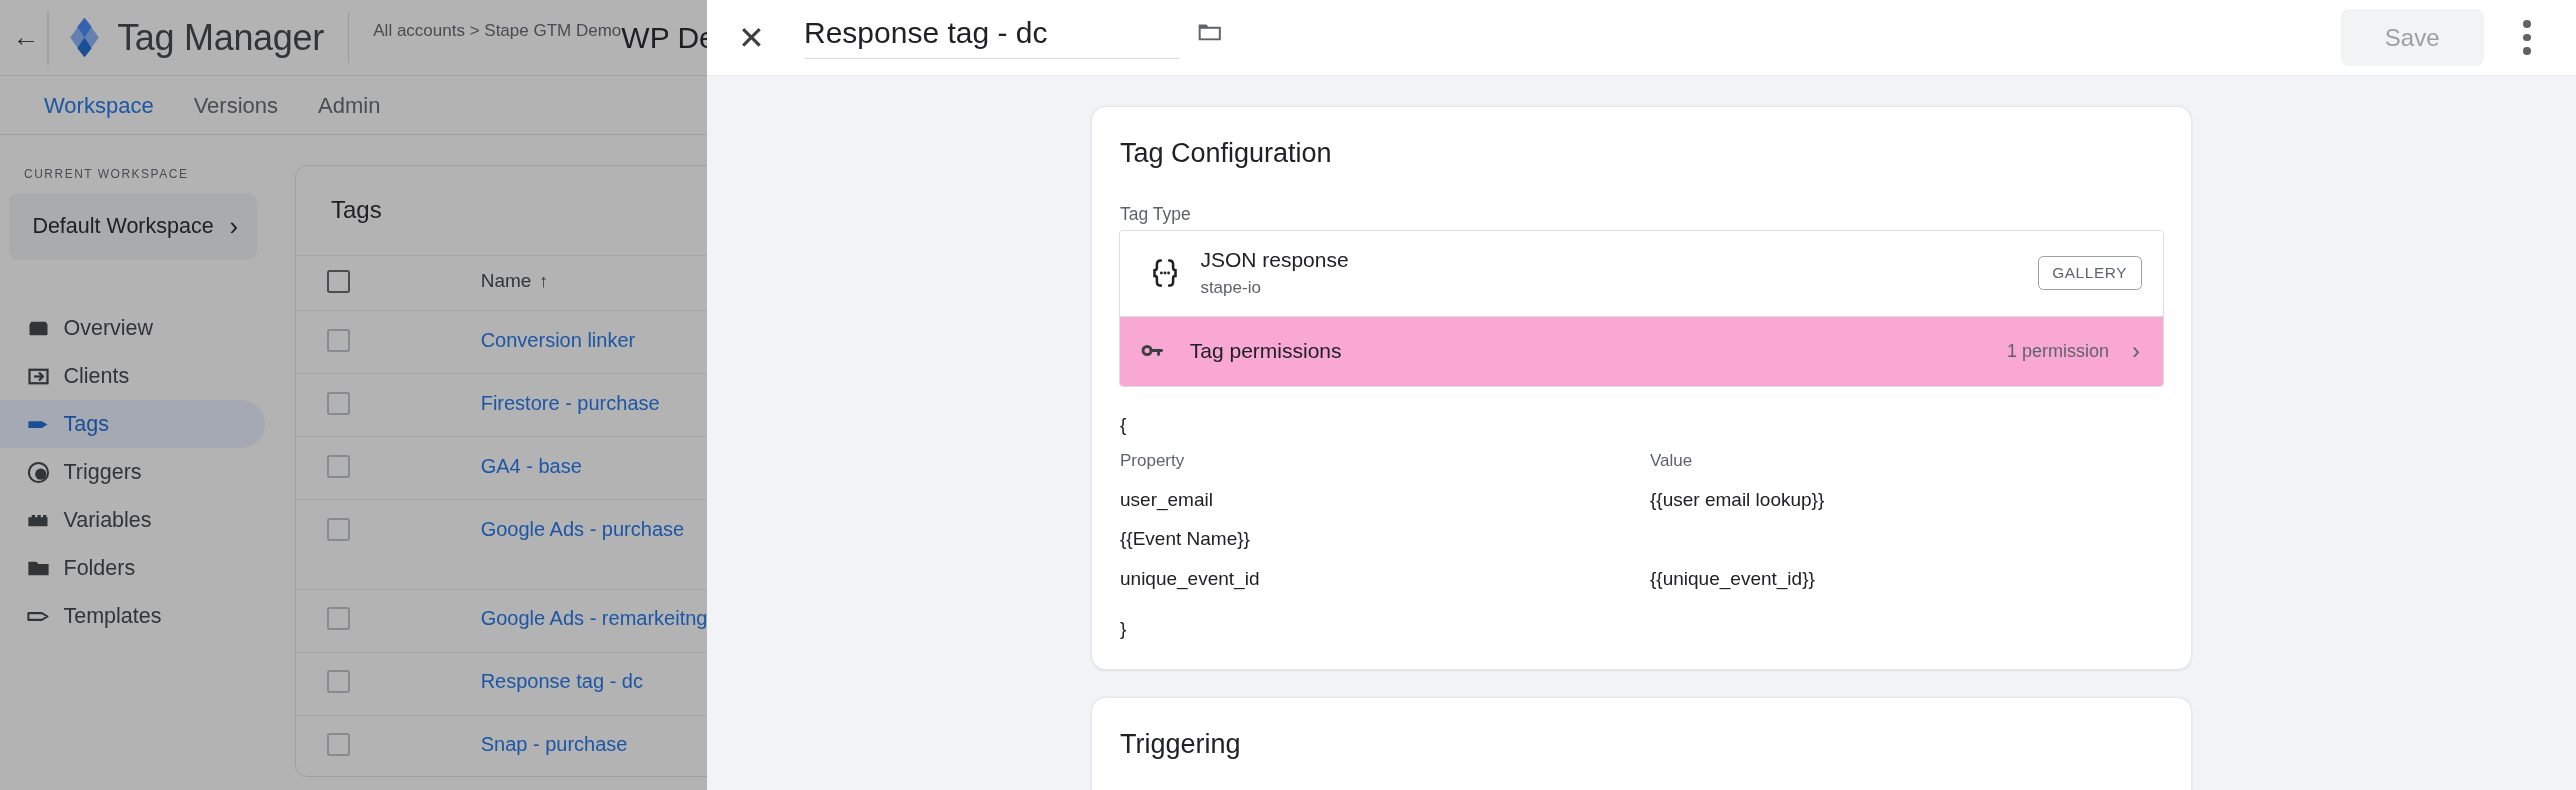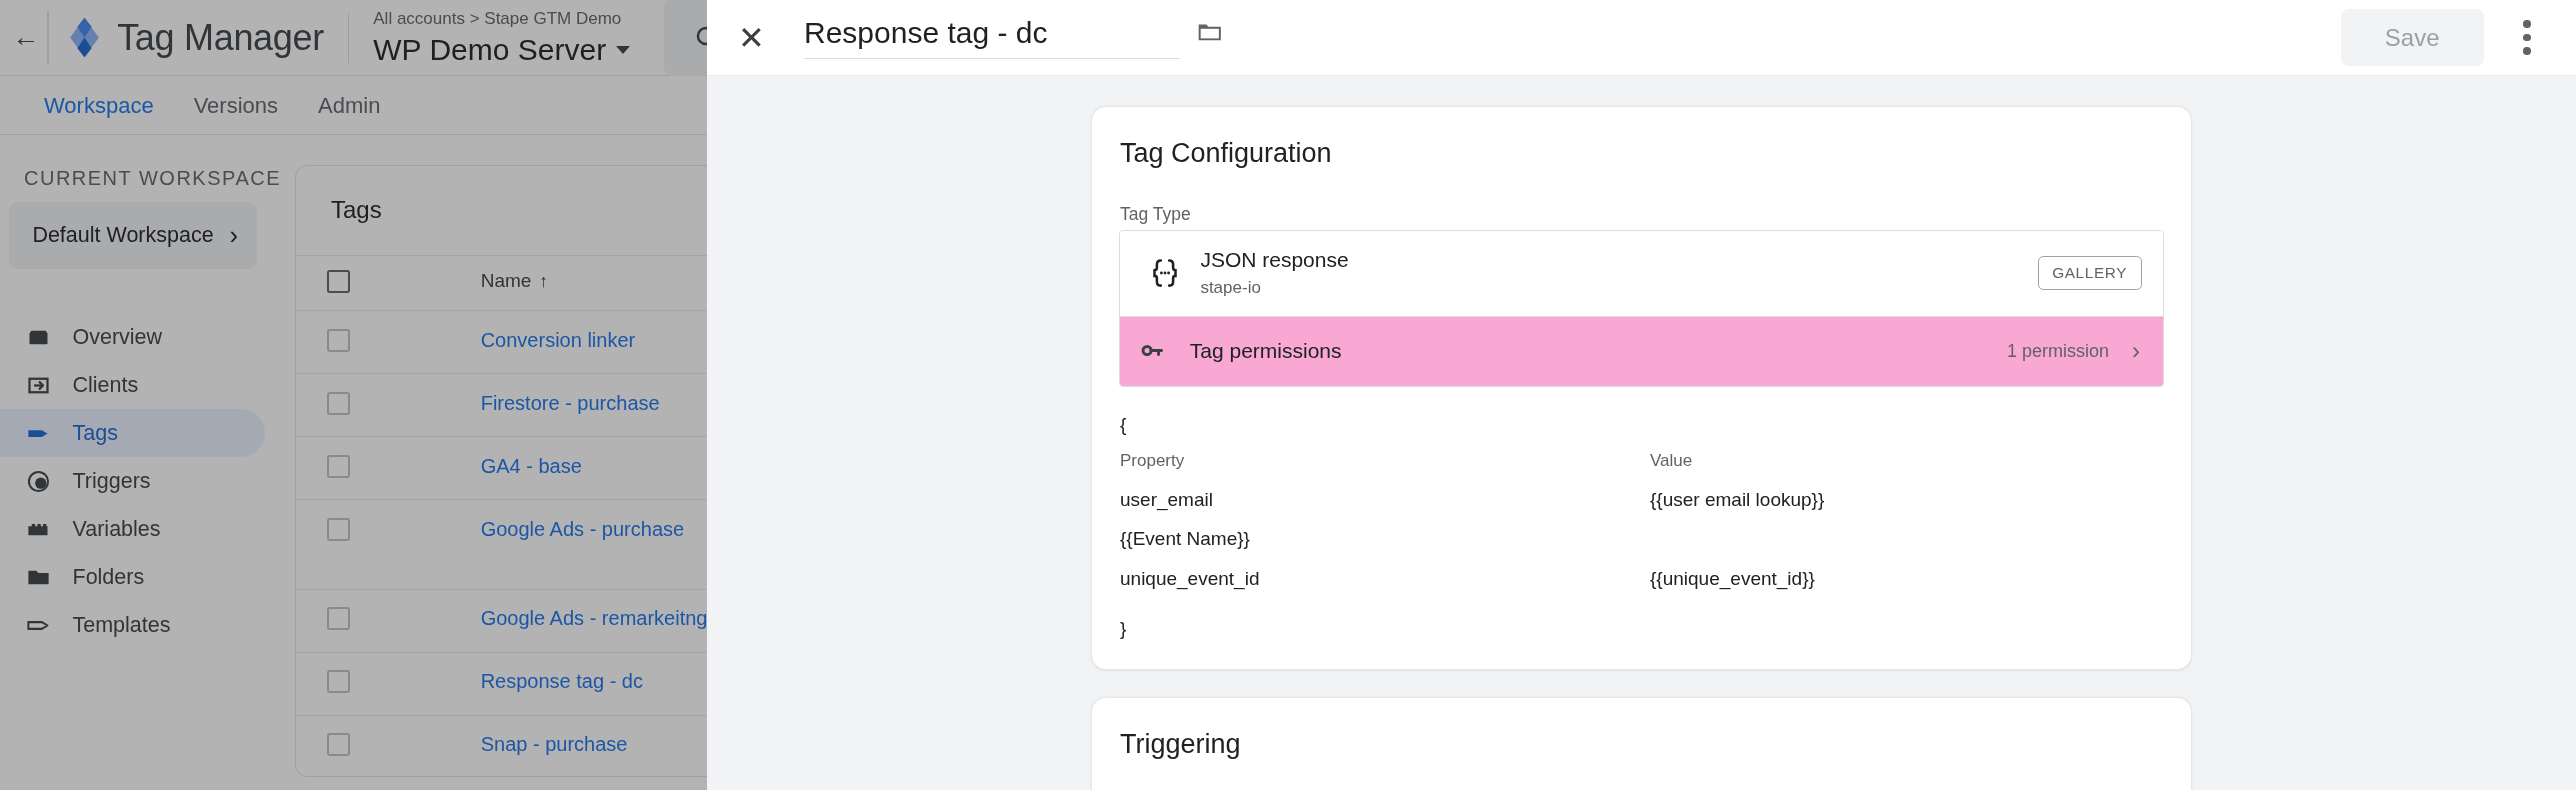--- a/index.html
+++ b/index.html
@@ -30,21 +30,21 @@
   }
   .topbar-divider {
     width: 1.3px; height: 54px; background: #e0e2e4; margin: 0 5.4px 0 2.7px;
   }
   .gtm-logo { width: 43px; height: 43px; margin-left: 9.4px; }
   .gtm-title {
     font-size: 36px; color: #3c4043; letter-spacing: -0.3px;
     margin-left: 10.7px; white-space: nowrap; font-weight: 400;
   }
   .title-divider { width: 1.3px; height: 50px; background: #dadce0; margin: 0 24px; }
-  .account-block { display: flex; flex-direction: column; justify-content: center; }
+  .account-block { display: flex; justify-content: center; }
   .breadcrumb { font-size: 17px; color: #5f6368; margin-bottom: 4px; white-space: nowrap; }
   .container-name {
     font-size: 30px; color: #202124; white-space: nowrap;
     display: flex; align-items: baseline; gap: 9.4px; font-weight: 400;
   }
   .caret-down {
     width: 0; height: 0;
     border-left: 7.4px solid transparent; border-right: 7.4px solid transparent;
     border-top: 8.7px solid #3c4043; align-self: center;
   }
@@ -67,35 +67,35 @@
     margin-top: 36px;
   }
   .tab.active { color: #1a73e8; }
 
   
   .sidebar {
     position: absolute; top: 135px; left: 0; width: 289px; bottom: 0;
     background: #fff; padding-top: 23px;
   }
   .ws-label {
-    font-size: 20px; color: #5f6368; letter-spacing: 1.5px;
+    font-size: 12px; color: #5f6368; letter-spacing: 1.5px;
     font-weight: 500; margin: 9.4px 0 12px 24px;
   }
   .ws-select {
     margin: 0 32px 0 9.4px; height: 67px;
     background: #f1f3f4; border-radius: 9.4px;
     display: flex; align-items: center; justify-content: space-between;
     padding: 0 19px 0 23px;
   }
   .ws-name { font-size: 21.5px; color: #202124; font-weight: 500; }
   .chev-right { font-size: 25.5px; color: #202124; line-height: 1; }
   .navlist { margin-top: 31px; }
   .navitem {
     height: 48px; display: flex; align-items: center;
-    gap: 19px; padding-left: 24px; margin-bottom: 0;
+    gap: 10px; padding-left: 24px; margin-bottom: 0;
     border-top-right-radius: 24px; border-bottom-right-radius: 24px;
     margin-right: 24px;
   }
   .navitem + .navitem { margin-top: 0; }
   .navitem .ic { width: 29.5px; height: 29.5px; display:flex; align-items:center; justify-content:center; flex: none; }
   .navitem .lbl { font-size: 21.5px; color: #3c4043; white-space: nowrap; }
   .navitem.active { background: #e8f0fe; }
   .navitem.active .lbl { color: #1967d2; }
   .nav-gap { height: 12.8px; }
 

